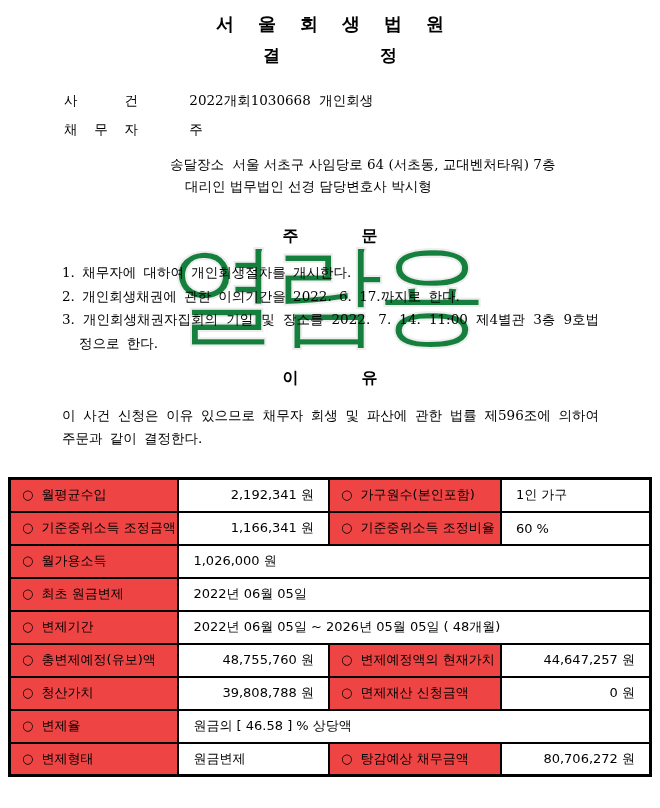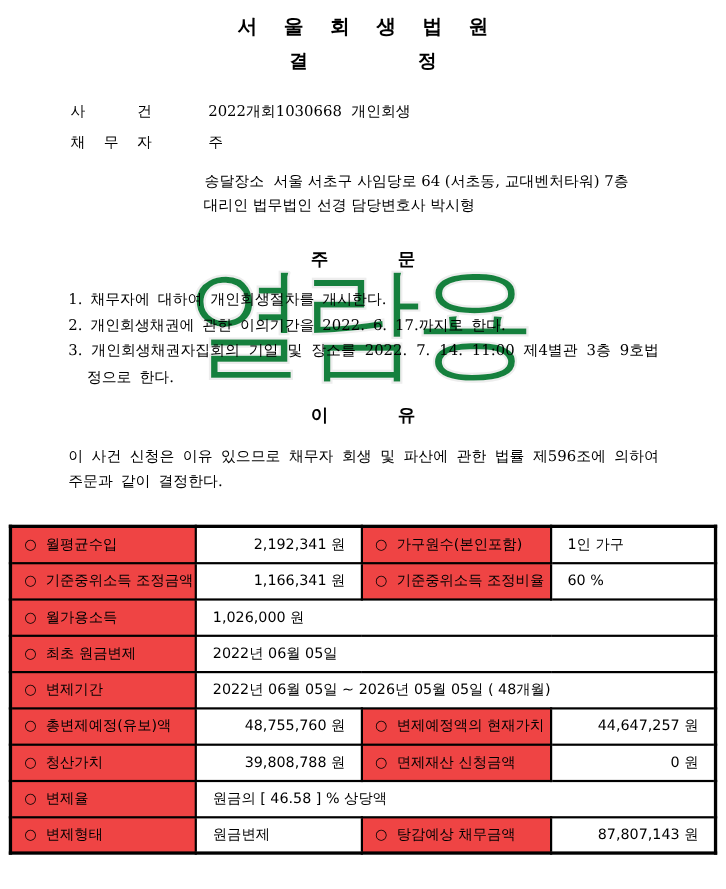--- a/index.html
+++ b/index.html
@@ -43,21 +43,21 @@
   .debtor-line { top: 121px; left: 64px; font-size: 13.5px; }
   .jlabel {
     display: inline-block;
     width: 74px;
     text-align: justify;
     text-align-last: justify;
     vertical-align: top;
   }
   .party-value { display: inline-block; margin-left: 47px; white-space: pre-wrap; }
 
-  .service-line  { top: 156px; left: 186px; font-size: 13.5px; white-space: pre-wrap; }
+  .service-line  { top: 156px; left: 170px; font-size: 13.5px; white-space: pre-wrap; }
   .attorney-line { top: 178px; left: 185px; font-size: 13.5px; }
 
   .jumun-heading { top: 226px; }
   .iyu-heading   { top: 368px; }
 
   .order-list {
     top: 261px; left: 62px; width: 537px;
     font-size: 13.5px; line-height: 23.5px;
     word-spacing: 3px;
   }
@@ -190,18 +190,18 @@
         <td class="val r">0 원</td>
       </tr>
       <tr>
         <td class="lbl">○  변제율</td>
         <td class="val l" colspan="3">원금의 [ 46.58 ] % 상당액</td>
       </tr>
       <tr>
         <td class="lbl">○  변제형태</td>
         <td class="val l">원금변제</td>
         <td class="lbl">○  탕감예상 채무금액</td>
-        <td class="val r">87,807,143 원</td>
+        <td class="val r">80,706,272 원</td>
       </tr>
     </tbody>
   </table>
 
 </div>
 
 </body></html>

